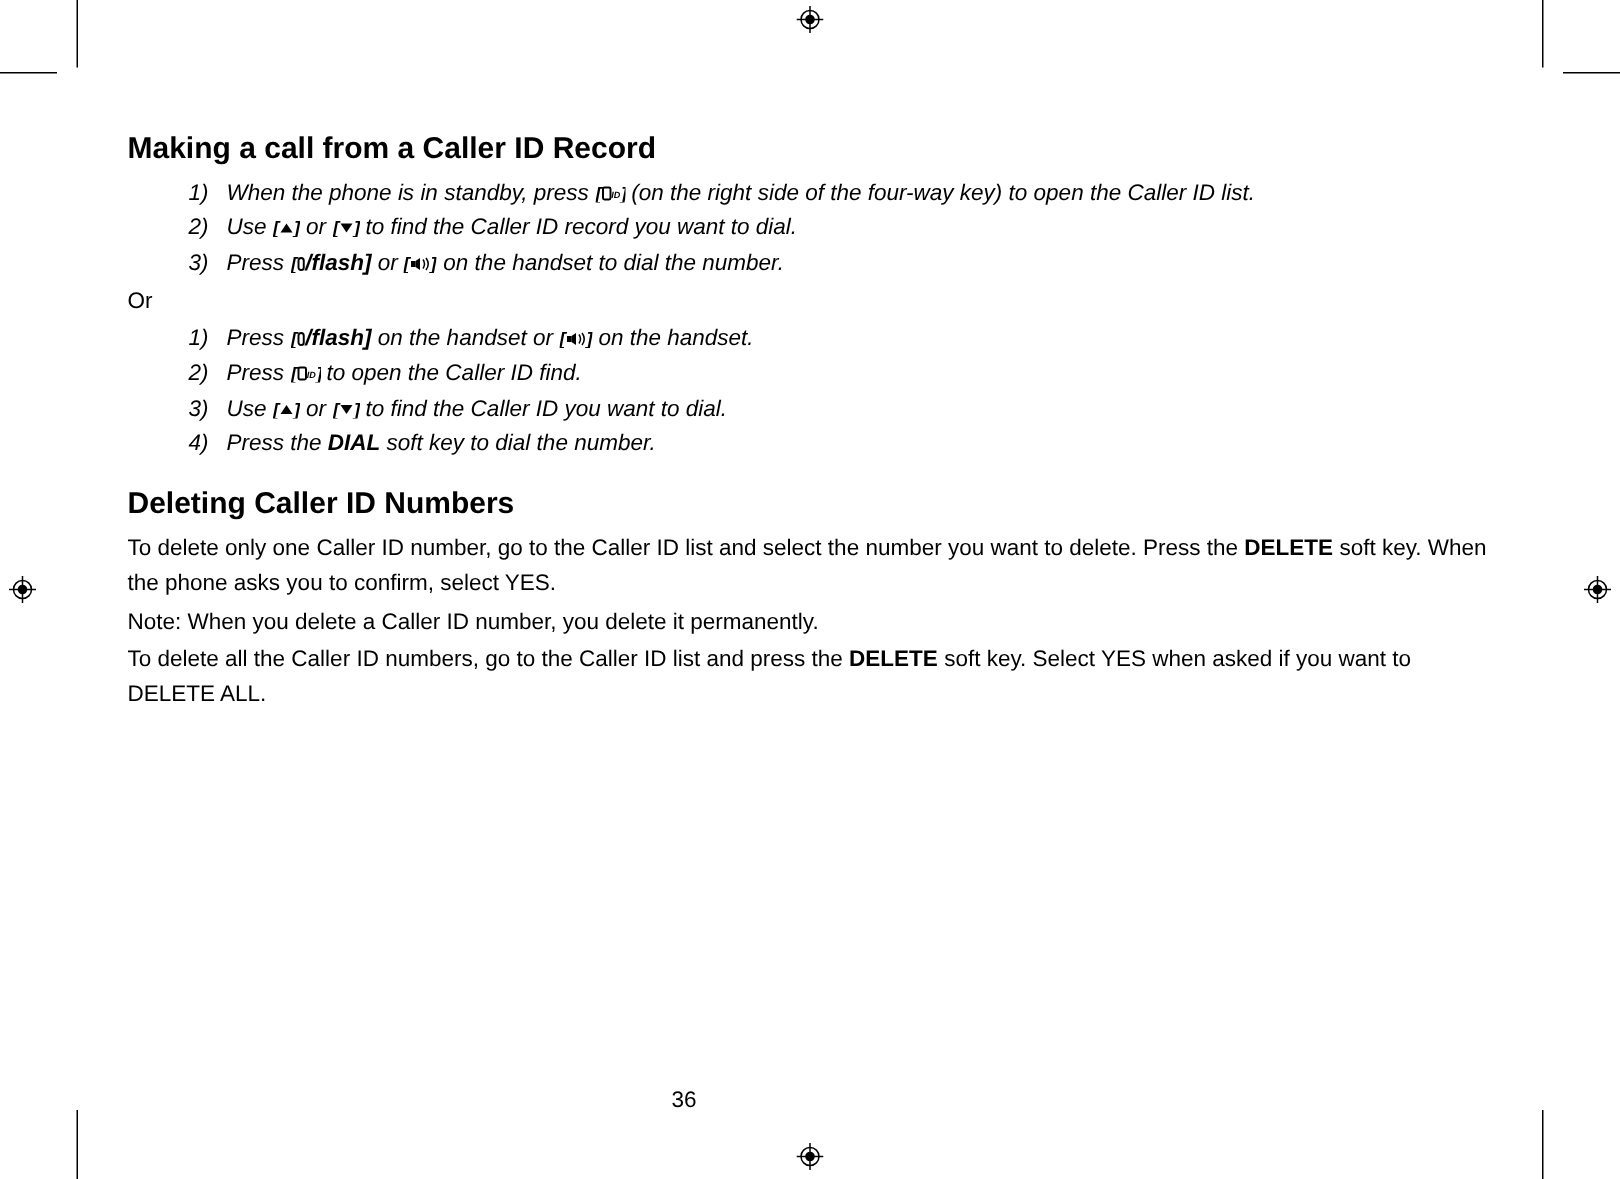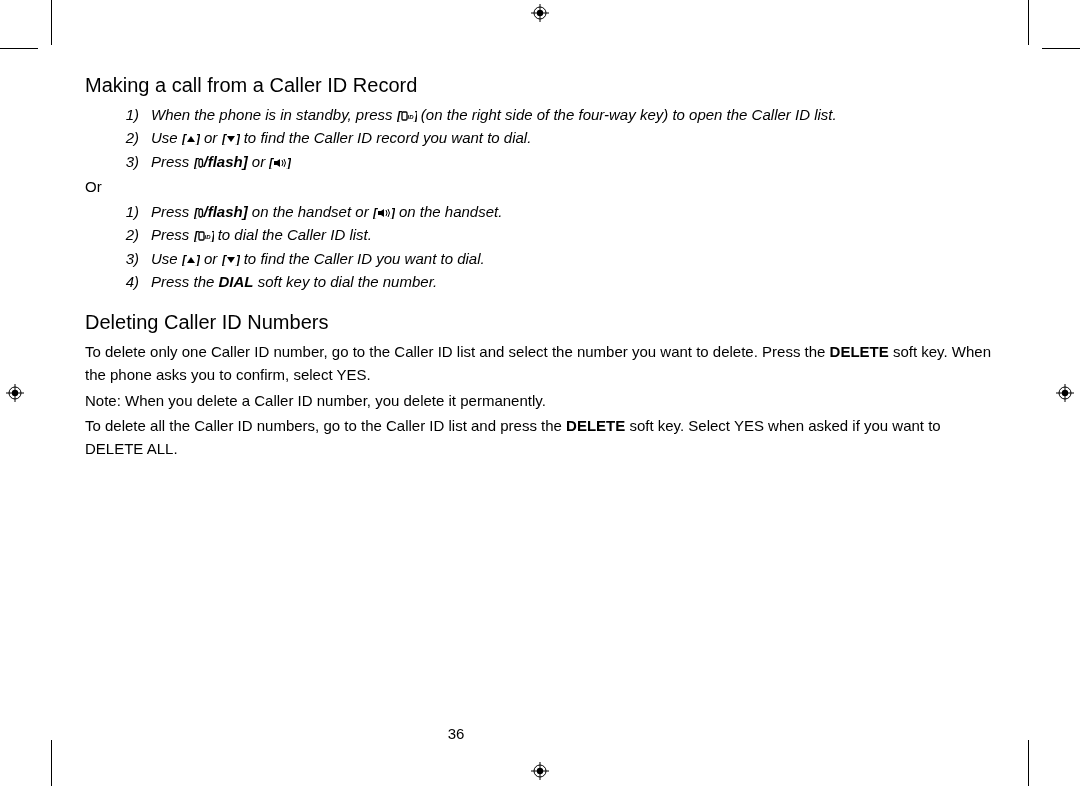--- a/index.html
+++ b/index.html
@@ -36,22 +36,22 @@
   .reg-right { left: 1056px;top: 384px; }
 
   .content {
     position: absolute;
     left: 85px;
     top: 74px;
     width: 915px;
   }
   h2 {
     font-size: 20px;
-    font-weight: normal;
-    margin: 0 0 6px 0;
+    font-weight: bold;
+    margin: 14px 0 6px 0;
   }
   ol.steps {
     margin: 0 0 2px 0;
     padding-left: 60px;
     line-height: 1.55;
   }
   ol.steps li {
     padding-left: 6px;
     font-style: italic;
   }
@@ -161,21 +161,21 @@
       <span>Press </span><b><span class="icon"><svg width="10" height="12" viewBox="0 0 10 12">
               <text x="0" y="10" font-family="Arial" font-size="12" font-weight="bold">[</text>
               <rect x="5" y="2" width="3.5" height="8" rx="1.7" fill="none" stroke="#000" stroke-width="1.3"></rect>
             </svg></span><span>/flash]</span></b><span> or </span><span class="icon"><svg width="22" height="12" viewBox="0 0 22 12">
             <text x="0" y="10" font-family="Arial" font-size="12" font-weight="bold">[</text>
             <rect x="5" y="4" width="3" height="4" fill="#000"></rect>
             <polygon points="8,4 11,2 11,10 8,8" fill="#000"></polygon>
             <path d="M13 3 Q15 6 13 9" fill="none" stroke="#000" stroke-width="1"></path>
             <path d="M15 2 Q18 6 15 10" fill="none" stroke="#000" stroke-width="1"></path>
             <text x="18" y="10" font-family="Arial" font-size="12" font-weight="bold">]</text>
-          </svg></span>
+          </svg></span><span> on the handset to dial the number.</span>
     </li>
   </ol>
 
   <div class="or">Or</div>
 
   <ol class="steps">
     <li>
       <span>Press </span><b><span class="icon"><svg width="10" height="12" viewBox="0 0 10 12">
               <text x="0" y="10" font-family="Arial" font-size="12" font-weight="bold">[</text>
               <rect x="5" y="2" width="3.5" height="8" rx="1.7" fill="none" stroke="#000" stroke-width="1.3"></rect>
@@ -187,21 +187,21 @@
             <path d="M15 2 Q18 6 15 10" fill="none" stroke="#000" stroke-width="1"></path>
             <text x="18" y="10" font-family="Arial" font-size="12" font-weight="bold">]</text>
           </svg></span><span> on the handset.</span>
     </li>
     <li>
       <span>Press </span><span class="icon"><svg width="20" height="12" viewBox="0 0 20 12">
             <text x="0" y="10" font-family="Arial" font-size="12" font-weight="bold">[</text>
             <rect x="5" y="2" width="5" height="8" rx="1" fill="none" stroke="#000" stroke-width="1.3"></rect>
             <text x="10.5" y="9" font-family="Arial" font-size="6" font-weight="bold">ID</text>
             <text x="17" y="10" font-family="Arial" font-size="12" font-weight="bold">]</text>
-          </svg></span><span> to dial the Caller ID list.</span>
+          </svg></span><span> to open the Caller ID find.</span>
     </li>
     <li>
       <span>Use </span><span class="icon"><svg width="18" height="12" viewBox="0 0 18 12">
             <text x="0" y="10" font-family="Arial" font-size="12" font-weight="bold">[</text>
             <polygon points="9,3 13,9 5,9" fill="#000"></polygon>
             <text x="14" y="10" font-family="Arial" font-size="12" font-weight="bold">]</text>
           </svg></span><span> or </span><span class="icon"><svg width="18" height="12" viewBox="0 0 18 12">
             <text x="0" y="10" font-family="Arial" font-size="12" font-weight="bold">[</text>
             <polygon points="5,3 13,3 9,9" fill="#000"></polygon>
             <text x="14" y="10" font-family="Arial" font-size="12" font-weight="bold">]</text>

